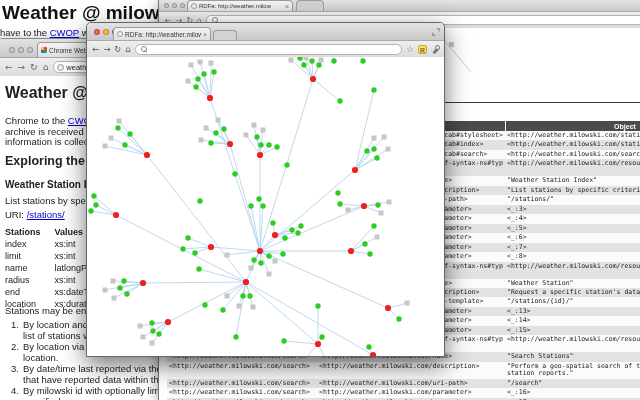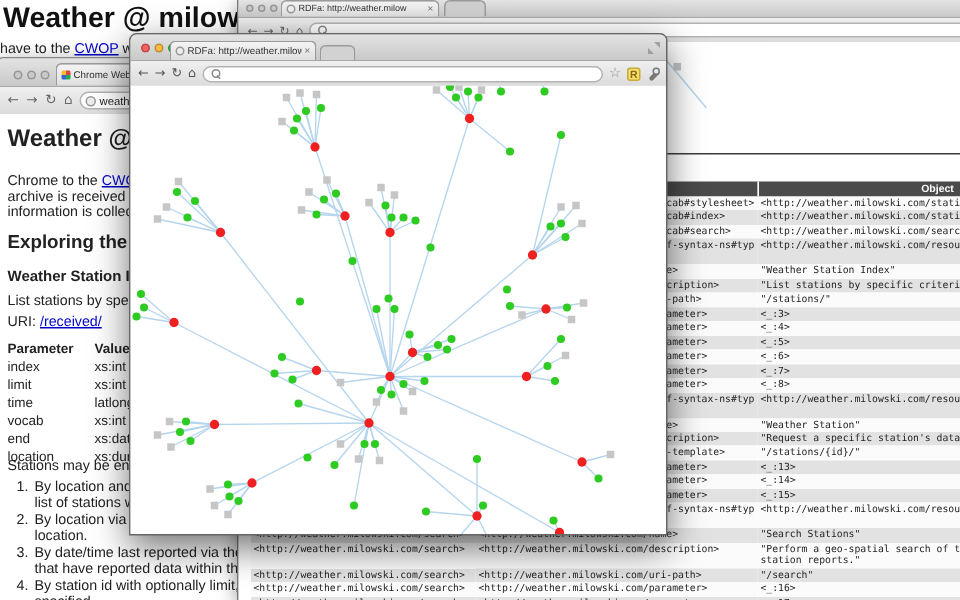--- a/index.html
+++ b/index.html
@@ -112,53 +112,53 @@
   <div id="bcontent">
     <h2 style="position:absolute;left:6px;top:8px;">Weather @ milowski.com</h2>
     <div style="position:absolute;left:6px;top:40px;">
         <div class="b-line"><span>Chrome to the </span><a class="lk" href="#">CWOP</a><span> w</span></div>
         <div class="b-line"><span>archive is received from </span><a class="lk" href="#">C</a></div>
         <div class="b-line"><span>information is collected, a</span></div>
       </div>
     <h3 style="position:absolute;left:6px;top:78px;">Exploring the Archive</h3>
     <h4 style="position:absolute;left:6px;top:103px;">Weather Station Index</h4>
     <div class="b-line" style="position:absolute;left:6px;top:120px;">List stations by specific cr</div>
-    <div class="b-line" style="position:absolute;left:6px;top:134px;"><span>URI: </span><a class="lk" href="#">/received/</a></div>
+    <div class="b-line" style="position:absolute;left:6px;top:134px;"><span>URI: </span><a class="lk" href="#">/stations/</a></div>
     <table class="ptab" style="position:absolute;left:6px;top:150px;">
       <thead>
           <tr>
-            <th style="padding-right: 14px;">Parameter</th>
+            <th style="padding-right: 14px;">Stations</th>
             <th style="padding-right: 14px;">Values</th>
             <th></th>
           </tr>
         </thead>
       <tbody>
           <tr>
             <td style="padding-right: 14px;">index</td>
             <td style="padding-right: 14px;">xs:int</td>
             <td>
               <div>T</div>
             </td>
           </tr>
           <tr>
             <td style="padding-right: 14px;">limit</td>
             <td style="padding-right: 14px;">xs:int</td>
             <td>
               <div>T</div>
             </td>
           </tr>
           <tr>
-            <td style="padding-right: 14px;">time</td>
+            <td style="padding-right: 14px;">name</td>
             <td style="padding-right: 14px;">latlongPair</td>
             <td>
               <div>A</div>
             </td>
           </tr>
           <tr>
-            <td style="padding-right: 14px;">vocab</td>
+            <td style="padding-right: 14px;">radius</td>
             <td style="padding-right: 14px;">xs:int</td>
             <td>
               <div>T</div>
             </td>
           </tr>
           <tr>
             <td style="padding-right: 14px;">end</td>
             <td style="padding-right: 14px;">xs:dateTime</td>
             <td>
               <div>T</div>
@@ -193,21 +193,21 @@
         <div class="ol-item">
           <div class="ol-num">3.</div>
           <div>
             <div class="b-line"><span>By date/time last reported via the paramet</span></div>
             <div class="b-line"><span>that have reported data within the time per</span></div>
           </div>
         </div>
         <div class="ol-item">
           <div class="ol-num">4.</div>
           <div>
-            <div class="b-line"><span>By station id with optionally </span><span class="it">limit</span><span>, </span><span class="it">index</span><span> - r</span></div>
+            <div class="b-line"><span>By milowski id with optionally </span><span class="it">limit</span><span>, </span><span class="it">index</span><span> - r</span></div>
             <div class="b-line"><span>specified.</span></div>
           </div>
         </div>
       </div>
   </div>
 </div>
 
 <div class="win" id="winC">
   <div class="tabstrip">
     <div class="lights" style="left:5px;top:3px;">

